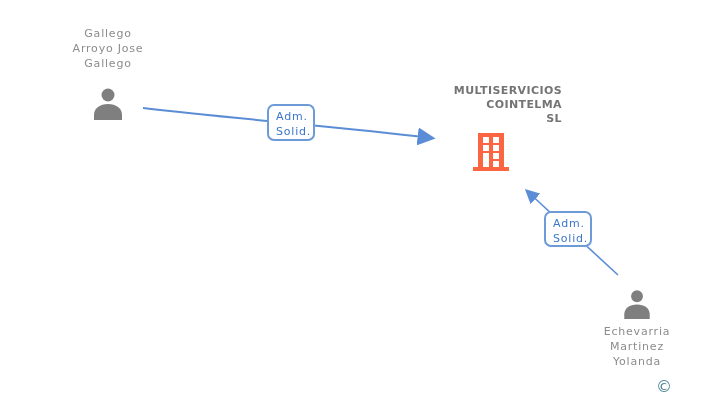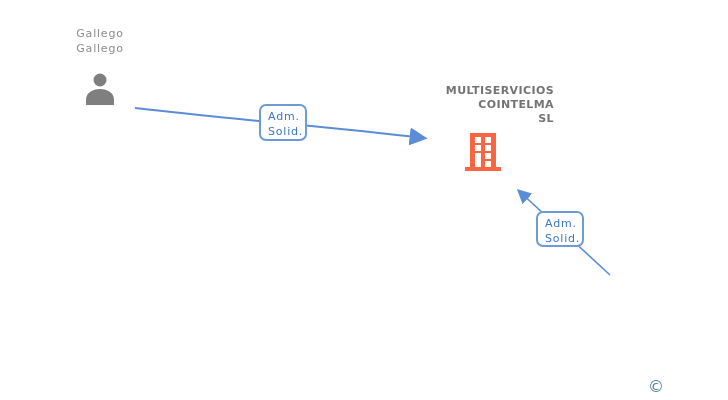--- a/index.html
+++ b/index.html
@@ -7,20 +7,21 @@
     padding: 0;
     background: #ffffff;
     font-family: "DejaVu Sans", "Liberation Sans", sans-serif;
   }
   .canvas {
     position: relative;
     width: 668px;
     height: 400px;
     background: #ffffff;
     overflow: hidden;
+    margin-left: 8px;
   }
   .edges-layer {
     position: absolute;
     left: 0;
     top: 0;
     width: 728px;
     height: 400px;
   }
   .node {
     position: absolute;
@@ -102,20 +103,21 @@
         <path d="M0,0 L10,5 L0,10 z" fill="#5b8dd6"></path>
       </marker>
     </defs>
     <path d="M135,108 C230,119 330,127 424,138" fill="none" stroke="#5b8dd6" stroke-width="2" marker-end="url(#arrowhead)"></path>
     <path d="M610,275 L519,191" fill="none" stroke="#5b8dd6" stroke-width="1.6" marker-end="url(#arrowhead)"></path>
   </svg>
 
   <div class="node person1" style="left:35px; top:26px; width:130px;">
     <div class="node-label">
       <span>Gallego</span>
+      <span>Arroyo Jose</span>
       <span>Gallego</span>
     </div>
     <svg class="node-icon" width="32" height="33" viewBox="0 0 32 33">
       <circle cx="16" cy="8" r="6.5" fill="#7f7f7f"></circle>
       <path d="M2,33 L2,28 C2,21 8,17 16,17 C24,17 30,21 30,28 L30,33 Z" fill="#7f7f7f"></path>
     </svg>
   </div>
 
   <div class="node company" style="left:412px; top:84px; width:142px;text-align:right;">
     <div class="node-label">
@@ -132,20 +134,31 @@
       <rect x="10" y="20" width="6" height="6" fill="#ffffff"></rect>
       <rect x="10" y="26" width="6" height="8" fill="#ffffff"></rect>
 
       <rect x="20" y="4" width="6" height="6" fill="#ffffff"></rect>
       <rect x="20" y="12" width="6" height="6" fill="#ffffff"></rect>
       <rect x="20" y="20" width="6" height="6" fill="#ffffff"></rect>
       <rect x="20" y="28" width="6" height="6" fill="#ffffff"></rect>
     </svg>
   </div>
 
+  <div class="node person2" style="left:564px; top:289px; width:130px;">
+    <svg class="node-icon" width="32" height="30" viewBox="0 0 32 33">
+      <circle cx="16" cy="8" r="6.5" fill="#7f7f7f"></circle>
+      <path d="M2,33 L2,28 C2,21 8,17 16,17 C24,17 30,21 30,28 L30,33 Z" fill="#7f7f7f"></path>
+    </svg>
+    <div class="node-label">
+      <span>Echevarria</span>
+      <span>Martinez</span>
+      <span>Yolanda</span>
+    </div>
+  </div>
 
   <div class="edge-label edge-label-1">
     <span>Adm.</span>
     <span>Solid.</span>
   </div>
   <div class="edge-label edge-label-2">
     <span>Adm.</span>
     <span>Solid.</span>
   </div>
 

